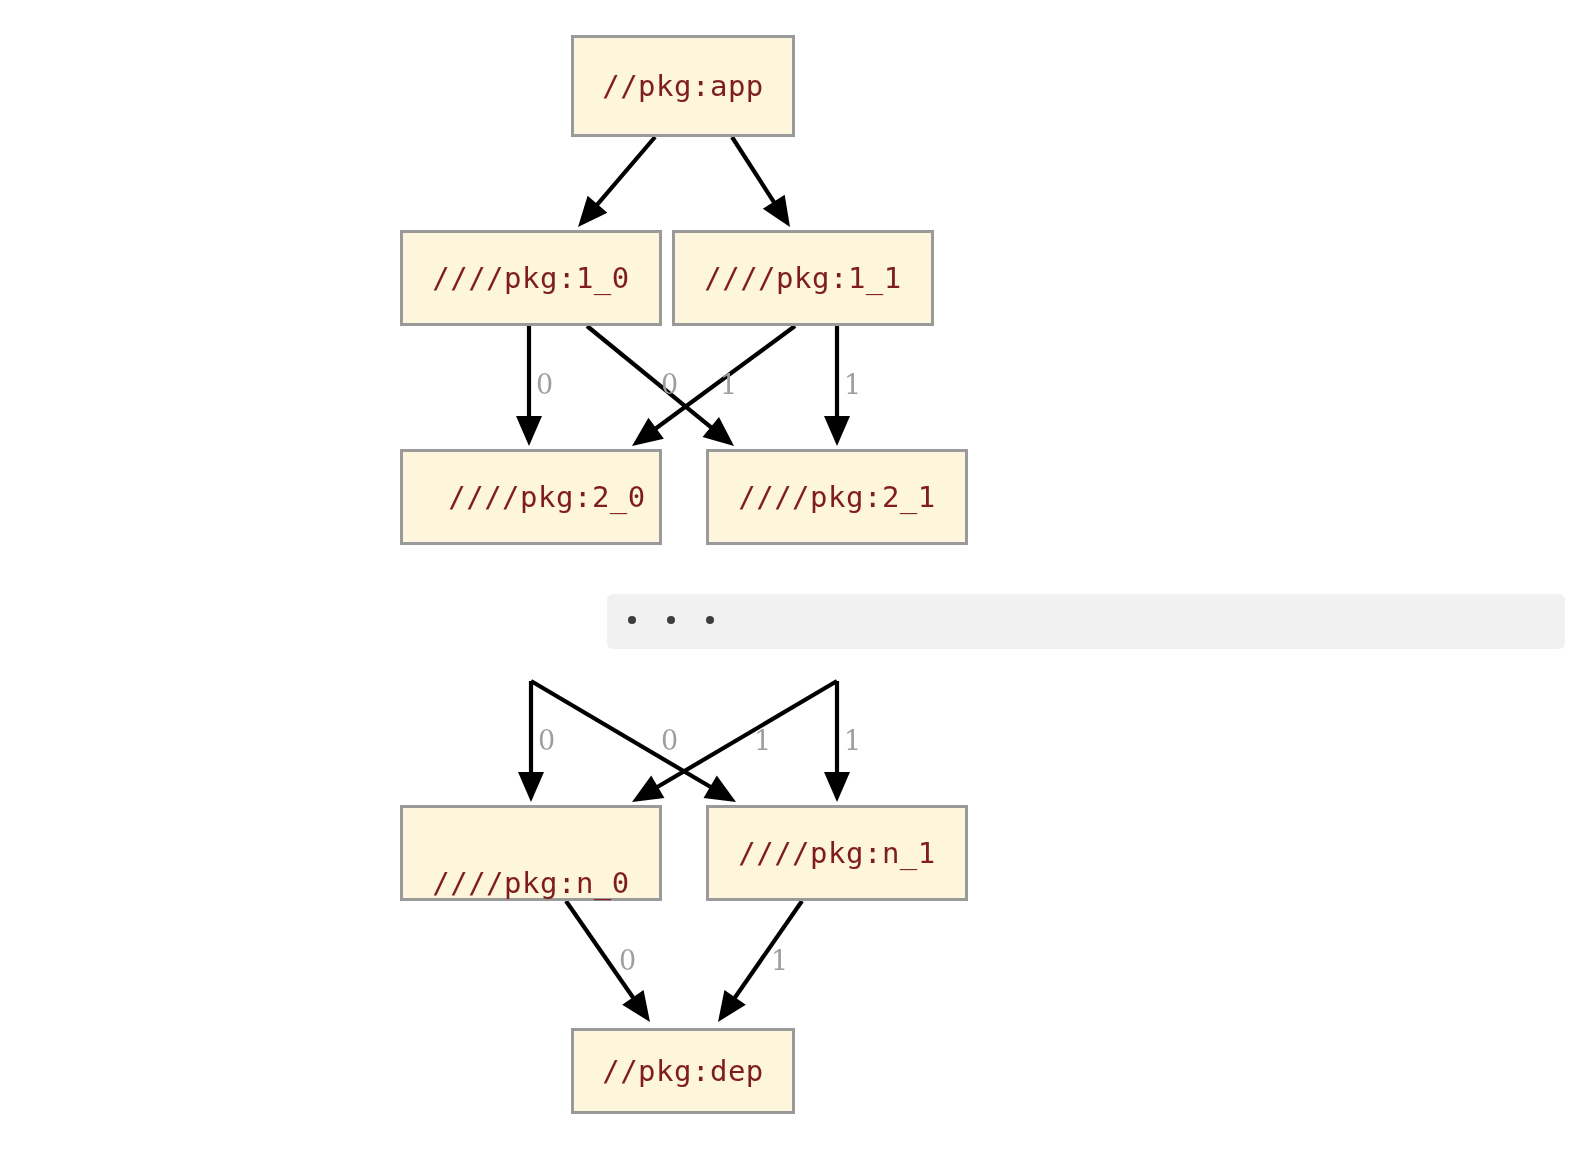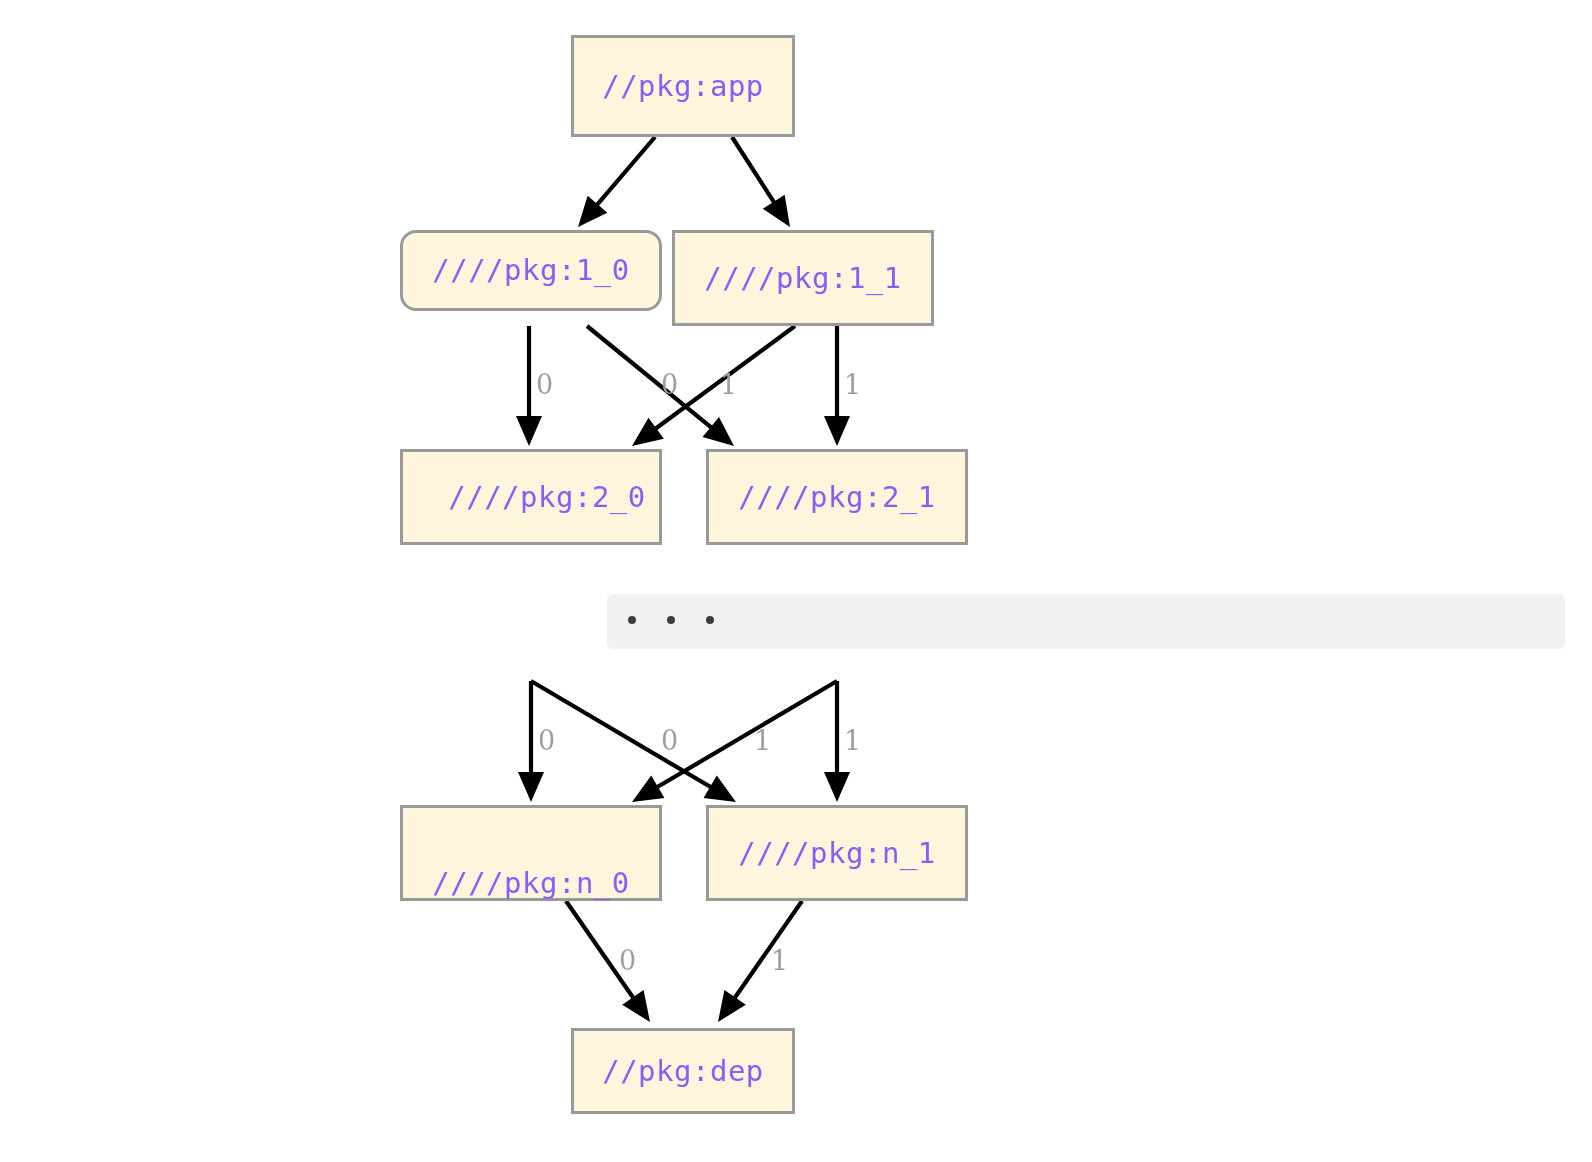--- a/index.html
+++ b/index.html
@@ -30,21 +30,21 @@
     box-sizing: border-box;
     background: #fdf6dd;
     border: 3px solid #9a9a9a;
     display: flex;
     align-items: center;
     justify-content: center;
   }
   .node-label {
     font-family: "DejaVu Sans Mono", monospace;
     font-size: 29px;
-    color: #8b5cf6;
+    color: #7f1d1d;
     letter-spacing: 0.5px;
     white-space: nowrap;
     line-height: 1;
   }
   .edge-line {
     stroke: #000000;
     stroke-width: 4.2;
     fill: none;
   }
   .edge-head {
@@ -131,21 +131,21 @@
       <g>
         <line class="edge-line" x1="802" y1="901" x2="731.6864458437565" y2="1002.285000629827" stroke="#000000"></line>
         <polygon class="edge-head" points="718,1022 724.4290993125185,989.9427592885824 745.7870152968726,1004.7697422859852" fill="#000000"></polygon>
       </g>
     </svg>
 
   <div id="nodes-layer">
       <div class="node-box" style="left: 571px; top: 35px; width: 224px; height: 102px; background: rgb(253, 246, 221); border-color: rgb(154, 154, 154);">
         <span class="node-label">//pkg:app</span>
       </div>
-      <div class="node-box" style="left: 400px; top: 230px; width: 262px; height: 81px; background: rgb(253, 246, 221); border-color: rgb(154, 154, 154); border-radius: 16px;">
+      <div class="node-box" style="left: 400px; top: 230px; width: 262px; height: 96px; background: rgb(253, 246, 221); border-color: rgb(154, 154, 154);">
         <span class="node-label">////pkg:1_0</span>
       </div>
       <div class="node-box" style="left: 672px; top: 230px; width: 262px; height: 96px; background: rgb(253, 246, 221); border-color: rgb(154, 154, 154);">
         <span class="node-label">////pkg:1_1</span>
       </div>
       <div class="node-box" style="left: 400px; top: 449px; width: 262px; height: 96px; background: rgb(253, 246, 221); border-color: rgb(154, 154, 154); padding-left: 32px;">
         <span class="node-label">////pkg:2_0</span>
       </div>
       <div class="node-box" style="left: 706px; top: 449px; width: 262px; height: 96px; background: rgb(253, 246, 221); border-color: rgb(154, 154, 154);">
         <span class="node-label">////pkg:2_1</span>

